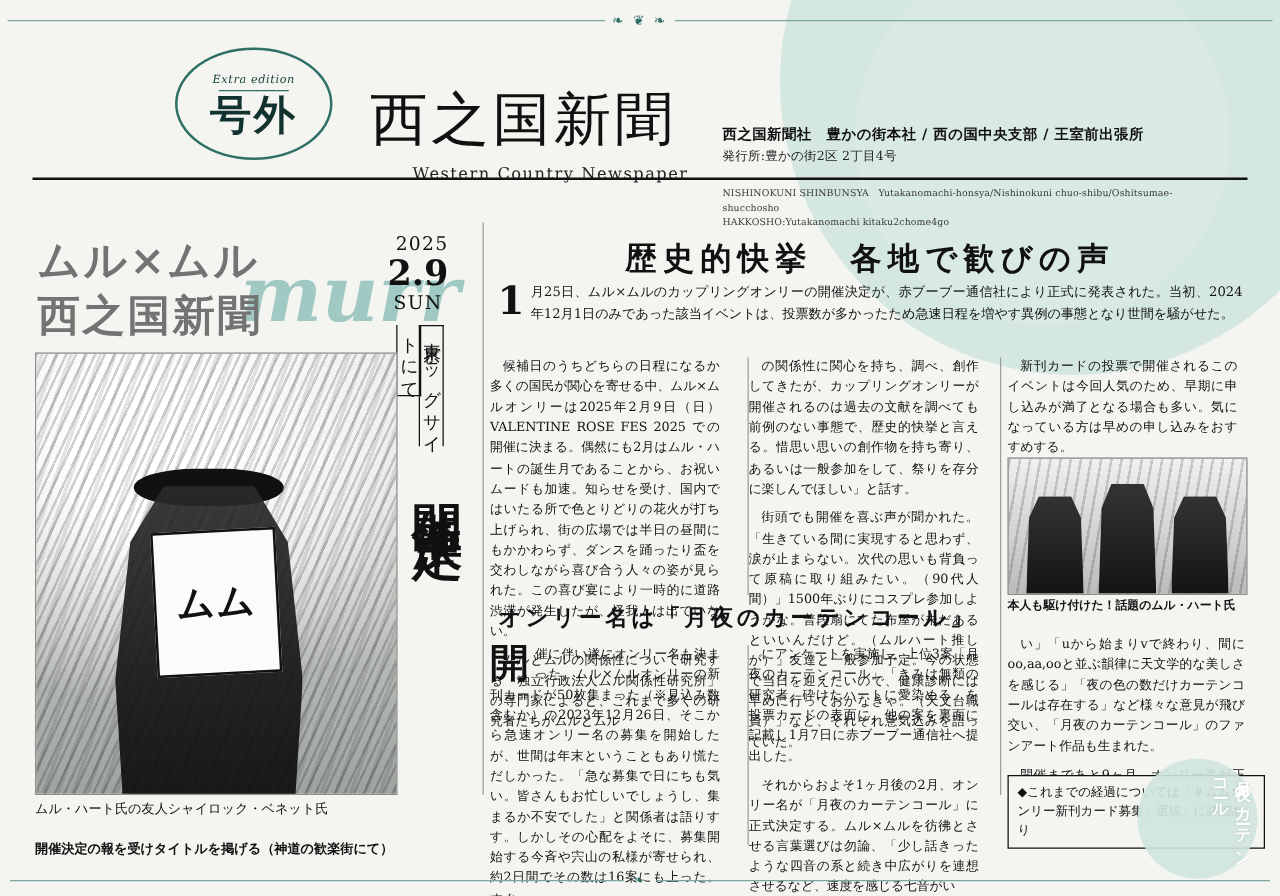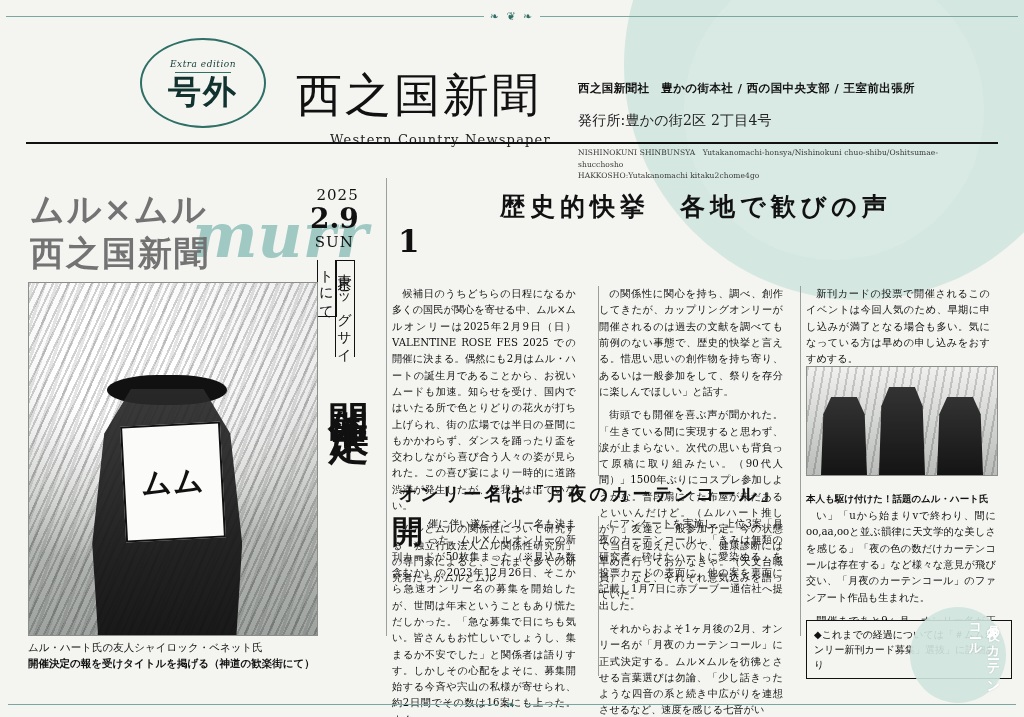--- a/index.html
+++ b/index.html
@@ -63,22 +63,22 @@
     line-height:1;
   }
   .title-sub{
     position:absolute;left:330px;top:98px;
     font-size:13px;letter-spacing:1.2px;color:#222;
   }
   .pubinfo{
     position:absolute;left:578px;top:46px;width:400px;
     line-height:1.5;
   }
-  .pubinfo .l1{font-size:11.5px;font-weight:700;color:#111;letter-spacing:.4px;}
-  .pubinfo .l2{font-size:14px;color:#222;margin-top:13px;letter-spacing:.2px;}
+  .pubinfo .l1{font-size:11.5px;font-weight:700;color:#111;letter-spacing:.4px;margin-top:19px;}
+  .pubinfo .l2{font-size:10px;color:#222;margin-top:2px;letter-spacing:.2px;}
   .pubinfo .l3{font-size:7.5px;color:#3a3a3a;margin-top:16px;line-height:1.5;letter-spacing:.1px;}
 
   .hrule{
     position:absolute;left:26px;right:26px;top:142px;height:2px;background:#111;
   }
 
   
   .murr{
     position:absolute;left:22px;top:150px;
     font-size:62px;color:#9fc9c2;font-style:italic;font-weight:700;
@@ -145,21 +145,21 @@
     position:absolute;left:50%;top:40%;
     transform:translateX(-50%) rotate(-3deg);
     width:96px;height:112px;background:#fbfbfa;border:2px solid #111;
     display:flex;align-items:center;justify-content:center;
     font-size:30px;font-weight:700;color:#111;letter-spacing:1px;
   }
   .caption-left{
     position:absolute;left:28px;top:640px;width:300px;
     font-size:10.5px;line-height:1.5;color:#111;
   }
-  .caption-left .b{font-weight:700;}
+  .caption-left .b{font-weight:700;margin-top:16px;}
 
   
   .headline{
     position:absolute;left:396px;top:190px;width:600px;
     text-align:center;font-size:25px;font-weight:700;letter-spacing:5px;color:#111;
   }
   .lead{
     position:absolute;left:398px;top:226px;width:596px;
     font-size:10.5px;line-height:1.62;color:#111;text-align:justify;
   }
@@ -205,21 +205,21 @@
   }
   .photo2 .f{
     position:absolute;bottom:0;width:46px;height:78px;
     background:linear-gradient(180deg,#333,#141414);
     clip-path:polygon(22% 0,78% 0,95% 22%,100% 100%,0 100%,5% 22%);
   }
   .photo2 .f1{left:14px;}
   .photo2 .f2{left:72px;height:88px;}
   .photo2 .f3{left:130px;}
   .caption-right{
-    position:absolute;left:806px;top:492px;width:192px;
+    position:absolute;left:806px;top:478px;width:192px;
     font-size:9.5px;font-weight:700;line-height:1.45;color:#111;
   }
   .colc{
     position:absolute;left:806px;top:508px;width:190px;
     font-size:10.2px;line-height:1.6;color:#111;text-align:justify;
   }
   .colc p{margin:0 0 7px 0;text-indent:1em;}
   .notice{
     position:absolute;left:806px;top:620px;width:190px;
     border:1.5px solid #111;padding:6px 7px;
@@ -307,20 +307,21 @@
 
   <div class="vline" style="left:386px;top:178px;height:458px;"></div>
   <div class="vline" style="left:598px;top:286px;height:190px;"></div>
   <div class="vline" style="left:800px;top:286px;height:350px;"></div>
   <div class="vline" style="left:598px;top:516px;height:160px;"></div>
 
   <div class="headline">歴史的快挙　各地で歓びの声</div>
 
   <div class="lead">
     <span class="dropcap">1</span>
+    <span>月25日、ムル×ムルのカップリングオンリーの開催決定が、赤ブーブー通信社により正式に発表された。当初、2024年12月1日のみであった該当イベントは、投票数が多かったため急速日程を増やす異例の事態となり世間を騒がせた。</span>
   </div>
 
   <div class="colwrap">
     <div class="col c1">
       <p>候補日のうちどちらの日程になるか多くの国民が関心を寄せる中、ムル×ムルオンリーは2025年2月9日（日）VALENTINE ROSE FES 2025 での開催に決まる。偶然にも2月はムル・ハートの誕生月であることから、お祝いムードも加速。知らせを受け、国内ではいたる所で色とりどりの花火が打ち上げられ、街の広場では半日の昼間にもかかわらず、ダンスを踊ったり盃を交わしながら喜び合う人々の姿が見られた。この喜び宴により一時的に道路渋滞が発生したが、怪我人は出ていない。</p>
       <p>ムルとムルの関係性について研究する「独立行政法人ムル関係性研究所」の専門家によると、これまで多くの研究者たちがムルとムル</p>
     </div>
     <div class="col c2">
       <p>の関係性に関心を持ち、調べ、創作してきたが、カップリングオンリーが開催されるのは過去の文献を調べても前例のない事態で、歴史的快挙と言える。惜思い思いの創作物を持ち寄り、あるいは一般参加をして、祭りを存分に楽しんでほしい」と話す。</p>
       <p>街頭でも開催を喜ぶ声が聞かれた。「生きている間に実現すると思わず、涙が止まらない。次代の思いも背負って原稿に取り組みたい。（90代人間）」1500年ぶりにコスプレ参加しようかな。普段扇にてた布屋が未だあるといいんだけど。（ムルハート推しが）」友達と一般参加予定。今の状態で当日を迎えたいので、健康診断には早めに行っておかなきゃ。（天文台職員）」など、それぞれ意気込みを語っていた。</p>

